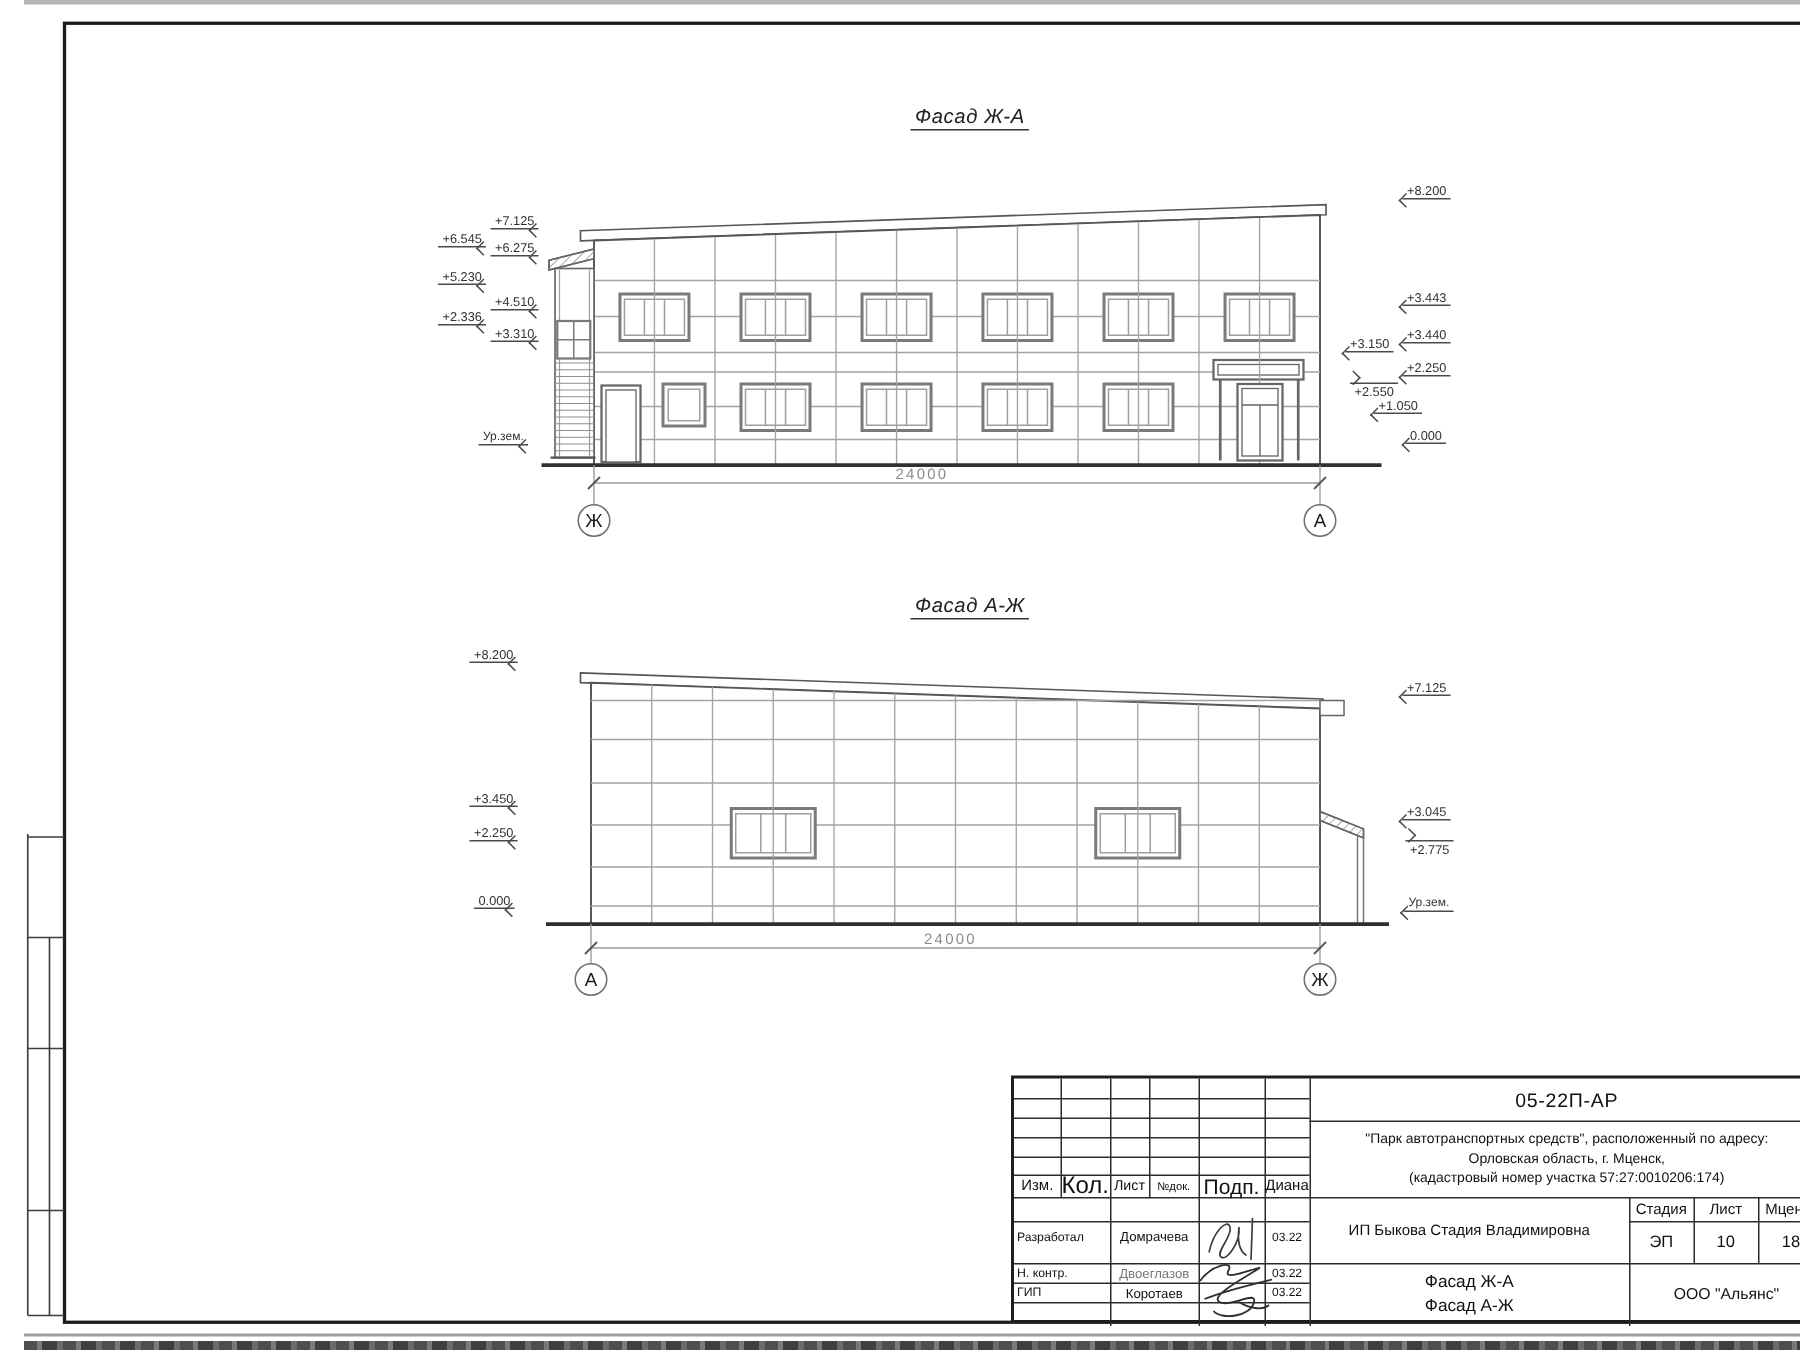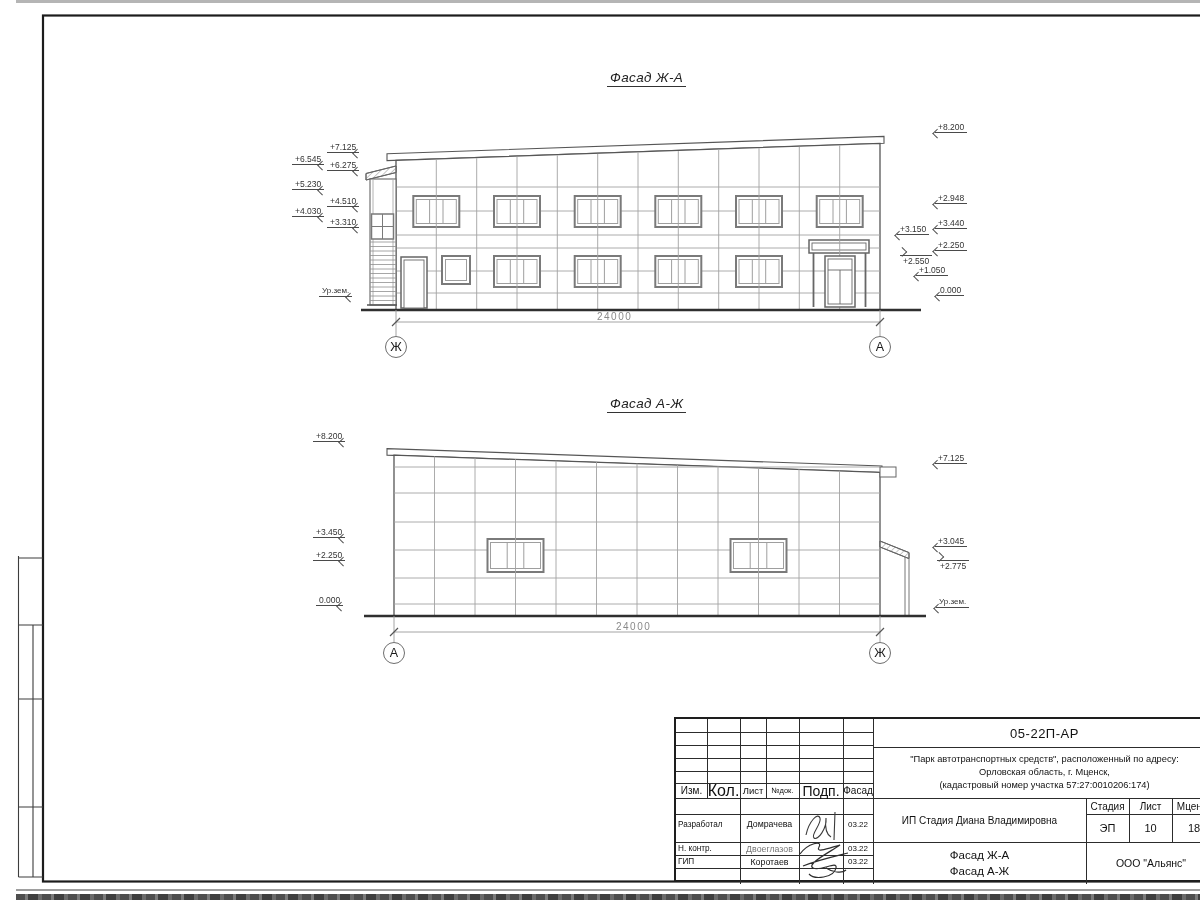--- a/index.html
+++ b/index.html
@@ -166,26 +166,26 @@
   </svg>
 
   <div class="ftitle" style="left:591px;top:70px">Фасад Ж-А</div>
   <div class="ftitle" style="left:591px;top:396px">Фасад А-Ж</div>
 
   <div class="em" style="left:311px;top:142px"><span class="emt">+7.125</span><i class="tk dn r"></i></div>
   <div class="em" style="left:276px;top:154px"><span class="emt">+6.545</span><i class="tk dn r"></i></div>
   <div class="em" style="left:311px;top:160px"><span class="emt">+6.275</span><i class="tk dn r"></i></div>
   <div class="em" style="left:276px;top:179px"><span class="emt">+5.230</span><i class="tk dn r"></i></div>
   <div class="em" style="left:311px;top:196px"><span class="emt">+4.510</span><i class="tk dn r"></i></div>
-  <div class="em" style="left:276px;top:206px"><span class="emt">+4.030</span><i class="tk dn r"></i></div>
+  <div class="em" style="left:276px;top:206px"><span class="emt">+2.336</span><i class="tk dn r"></i></div>
   <div class="em" style="left:311px;top:217px"><span class="emt">+3.310</span><i class="tk dn r"></i></div>
   <div class="em" style="left:303px;top:286px;font-size:8px"><span class="emt">Ур.зем.</span><i class="tk dn r"></i></div>
 
   <div class="em" style="left:919px;top:122px"><span class="emt">+8.200</span><i class="tk dn l"></i></div>
-  <div class="em" style="left:919px;top:193px"><span class="emt">+2.948</span><i class="tk dn l"></i></div>
+  <div class="em" style="left:919px;top:193px"><span class="emt">+3.443</span><i class="tk dn l"></i></div>
   <div class="em" style="left:919px;top:218px"><span class="emt">+3.440</span><i class="tk dn l"></i></div>
   <div class="em" style="left:919px;top:240px"><span class="emt">+2.250</span><i class="tk dn l"></i></div>
   <div class="em" style="left:900px;top:265px"><span class="emt">+1.050</span><i class="tk dn l"></i></div>
   <div class="em" style="left:921px;top:285px"><span class="emt">0.000</span><i class="tk dn l"></i></div>
   <div class="em" style="left:881px;top:224px"><span class="emt">+3.150</span><i class="tk dn l"></i></div>
   <div class="em topline" style="left:884px;top:255px"><span class="emt">+2.550</span><i class="tk up l"></i></div>
 
   <div class="dim" style="left:581px;top:311px">24000</div>
   <div class="axc" style="left:369px;top:336px">Ж</div>
   <div class="axc" style="left:853px;top:336px">А</div>
@@ -226,21 +226,21 @@
     <div class="tbl" style="left:0;top:79px;width:540px;height:1.3px"></div>
     <div class="tbl" style="left:0;top:123px;width:540px;height:1.3px"></div>
     <div class="tbl" style="left:197px;top:28px;width:343px;height:1px"></div>
     <div class="tbl" style="left:410px;top:95px;width:130px;height:1px"></div>
 
     <div class="cell" style="left:0;top:64px;width:31px;height:15px;font-size:10px">Изм.</div>
     <div class="cell" style="left:31px;top:64px;width:33px;height:15px;font-size:16px">Кол.</div>
     <div class="cell" style="left:64px;top:64px;width:26px;height:15px;font-size:9.5px">Лист</div>
     <div class="cell" style="left:90px;top:64px;width:33px;height:15px;font-size:7.5px">№док.</div>
     <div class="cell" style="left:123px;top:64px;width:44px;height:15px;font-size:14px">Подп.</div>
-    <div class="cell" style="left:167px;top:64px;width:30px;height:15px;font-size:10px">Фасад</div>
+    <div class="cell" style="left:167px;top:64px;width:30px;height:15px;font-size:10px">Диана</div>
 
     <div class="cell left" style="left:0;top:95px;width:64px;height:20px;font-size:8.2px">Разработал</div>
     <div class="cell" style="left:64px;top:95px;width:59px;height:20px;font-size:8.8px">Домрачева</div>
     <div class="cell" style="left:167px;top:95px;width:30px;height:20px;font-size:8px">03.22</div>
     <div class="cell left" style="left:0;top:123px;width:64px;height:13px;font-size:8.2px">Н. контр.</div>
     <div class="cell" style="left:64px;top:123px;width:59px;height:13px;font-size:8.8px;color:#777">Двоеглазов</div>
     <div class="cell" style="left:167px;top:123px;width:30px;height:13px;font-size:8px">03.22</div>
     <div class="cell left" style="left:0;top:136px;width:64px;height:13px;font-size:8.2px">ГИП</div>
     <div class="cell" style="left:64px;top:136px;width:59px;height:13px;font-size:8.8px">Коротаев</div>
     <div class="cell" style="left:167px;top:136px;width:30px;height:13px;font-size:8px">03.22</div>
@@ -251,21 +251,21 @@
     <svg class="sig" style="left:120px;top:119px" width="56" height="44" viewBox="0 0 56 44">
       <path d="M4,16 C12,5 27,2 23,9 C19,16 36,9 44,7 C34,14 10,26 17,30 C24,34 42,22 40,30 C38,40 18,42 13,36 M7,28 C22,22 40,18 52,15 M30,30 C36,34 46,36 50,32" stroke="#2e2e2e" fill="none" stroke-width="1.2"></path>
     </svg>
 
     <div class="cell" style="left:197px;top:0;width:343px;height:28px;font-size:13px;letter-spacing:.5px">05-22П-АР</div>
     <div class="desc" style="left:199px;top:28px;width:339px;height:51px">
       <span>"Парк автотранспортных средств",  расположенный по адресу:</span>
       <span>Орловская область, г. Мценск,</span>
       <span>(кадастровый номер участка 57:27:0010206:174)</span>
     </div>
-    <div class="cell" style="left:197px;top:79px;width:213px;height:44px;font-size:10px">ИП Стадия Диана Владимировна</div>
+    <div class="cell" style="left:197px;top:79px;width:213px;height:44px;font-size:10px">ИП Быкова Стадия Владимировна</div>
     <div class="cell" style="left:410px;top:79px;width:43px;height:16px;font-size:10px">Стадия</div>
     <div class="cell" style="left:453px;top:79px;width:43px;height:16px;font-size:10px">Лист</div>
     <div class="cell" style="left:496px;top:79px;width:44px;height:16px;font-size:10px">Мценск</div>
     <div class="cell" style="left:410px;top:95px;width:43px;height:28px;font-size:11px">ЭП</div>
     <div class="cell" style="left:453px;top:95px;width:43px;height:28px;font-size:11px">10</div>
     <div class="cell" style="left:496px;top:95px;width:44px;height:28px;font-size:11px">18</div>
     <div class="cell two" style="left:197px;top:123px;width:213px;height:42px;font-size:11.5px">
       <span>Фасад Ж-А</span>
       <span>Фасад А-Ж</span>
     </div>

